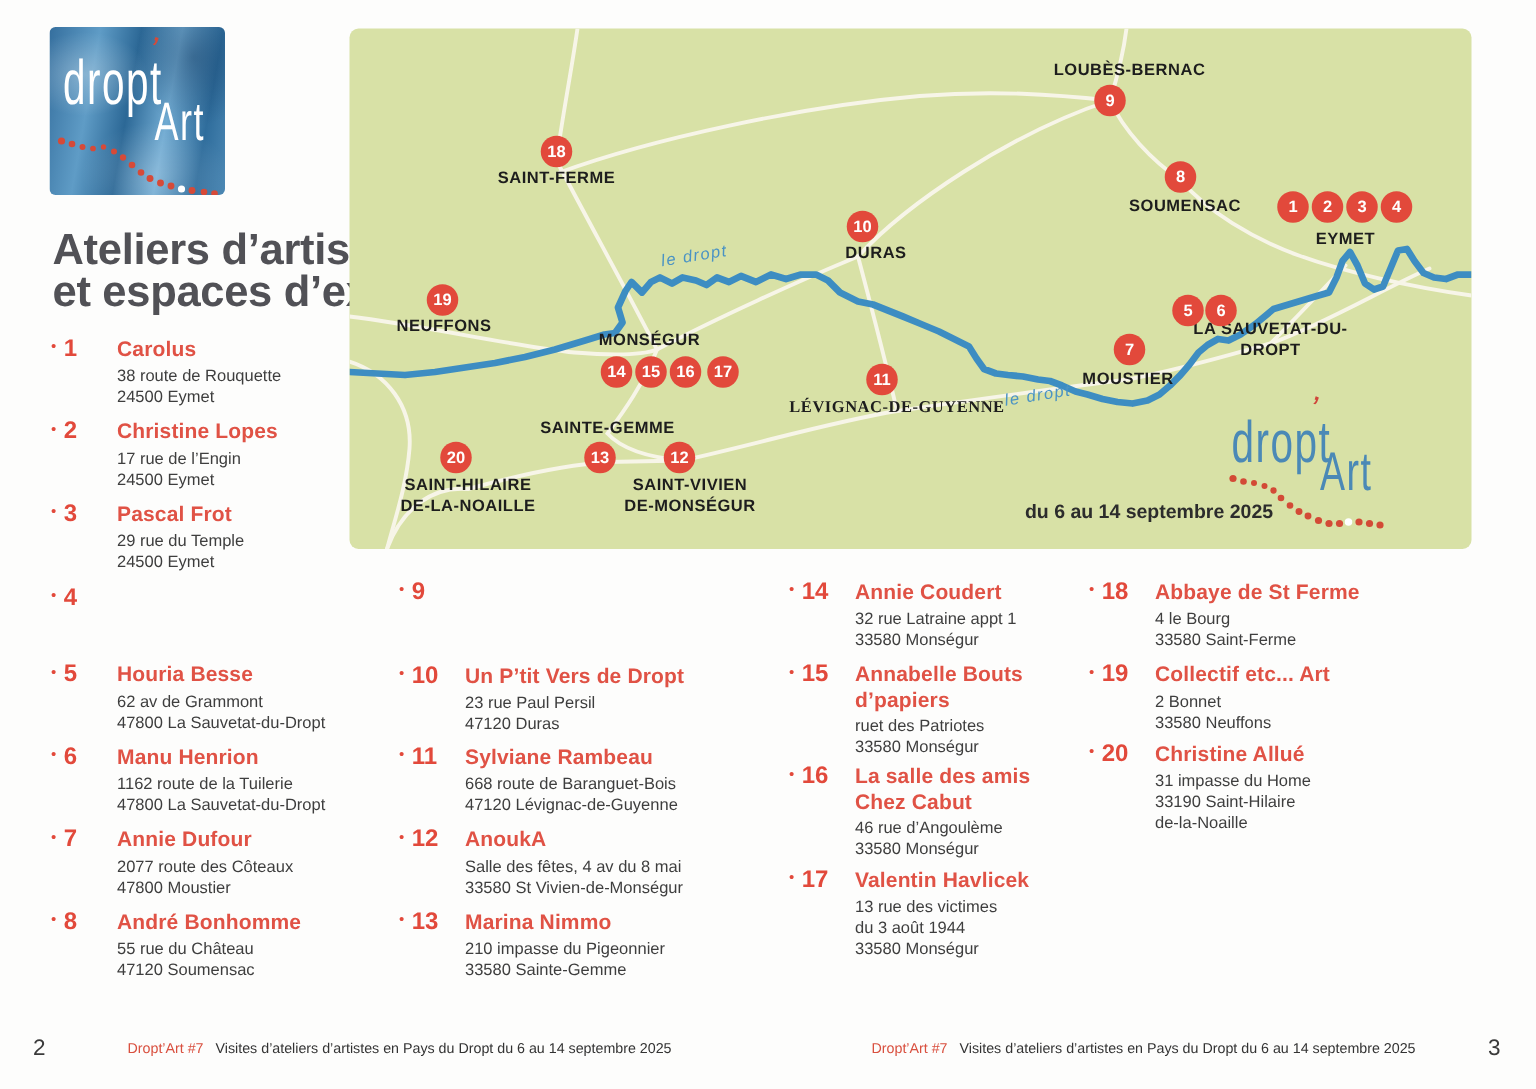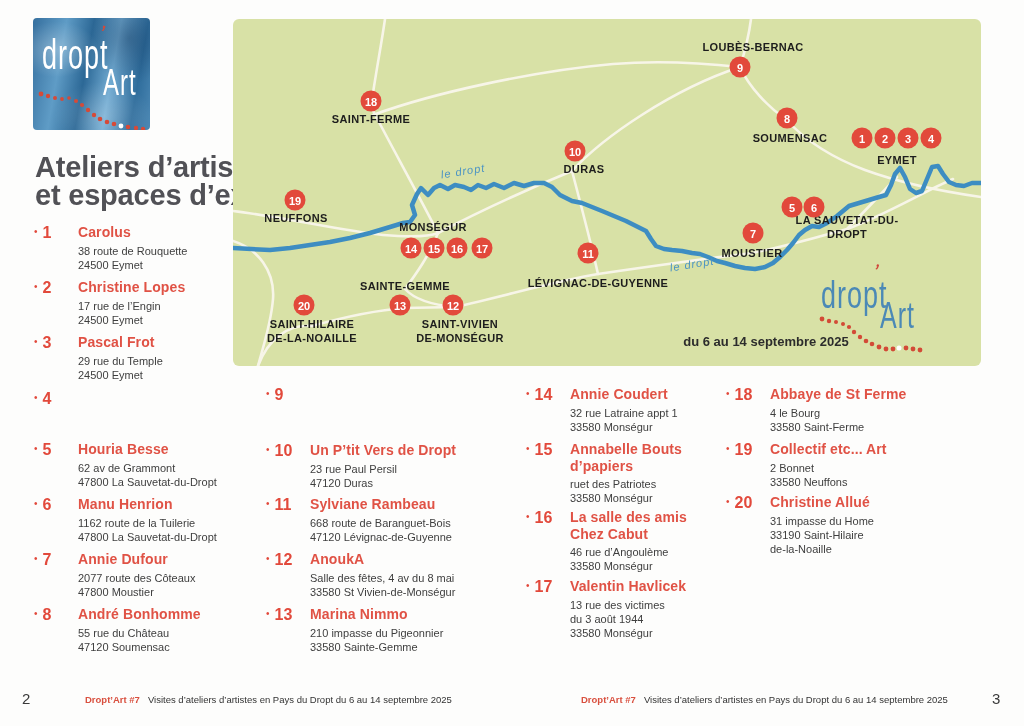--- a/index.html
+++ b/index.html
@@ -64,21 +64,21 @@
   .ml-w1{left:3px;top:14px;font-size:27px;letter-spacing:1px;transform:scaleY(1.45);transform-origin:0 0;}
   .ml-ap{left:55px;top:0;color:#d0453a !important;font-size:23px;transform:rotate(18deg);}
   .ml-w2{left:62px;top:36px;font-size:25px;letter-spacing:1px;transform:scaleY(1.45);transform-origin:0 0;}
   .map-date{position:absolute;transform:translate(-50%,-50%);font-size:13px;font-weight:700;color:#2c2c2c;z-index:3;white-space:nowrap;}
 
   
   .pageno{position:absolute;top:690px;font-size:15px;color:#3a3a3a;}
   .pn-left{left:22px;} .pn-right{left:992px;}
   .fnote{position:absolute;top:694px;width:360px;font-size:9.5px;color:#333;text-align:center;white-space:nowrap;}
   .f-left{left:85px;} .f-right{left:581px;}
-  .fbrand{color:#d9503f;font-weight:700;margin-right:8px;margin-top:40px;}
+  .fbrand{color:#d9503f;font-weight:400;margin-right:8px;margin-top:40px;}
 </style>
 </head>
 <body>
 
 <div id="page">
 
   <div class="logo-box">
     <span class="lg-w1">dropt</span>
     <span class="lg-ap">’</span>
     <span class="lg-w2">Art</span>
@@ -149,21 +149,21 @@
 
     <div class="town" style="left: 520px; top: 28px;">LOUBÈS-BERNAC</div>
     <div class="town" style="left: 138px; top: 100px;">SAINT-FERME</div>
     <div class="town" style="left: 339px; top: 150px; padding-left: 24px;">DURAS</div>
     <div class="town" style="left: 557px; top: 119px;">SOUMENSAC</div>
     <div class="town" style="left: 664px; top: 141px;">EYMET</div>
     <div class="town" style="left: 63px; top: 199px;">NEUFFONS</div>
     <div class="town" style="left: 200px; top: 208px;">MONSÉGUR</div>
     <div class="town" style="left: 614px; top: 208px;">LA SAUVETAT-DU-DROPT</div>
     <div class="town" style="left: 519px; top: 234px;">MOUSTIER</div>
-    <div class="town" style="left: 365px; top: 264px;">LÉVIGNAC-DE-GUYENNE</div>
+    <div class="town" style="left: 365px; top: 253px; font-family: Liberation Serif, serif;">LÉVIGNAC-DE-GUYENNE</div>
     <div class="town" style="left: 172px; top: 267px;">SAINTE-GEMME</div>
     <div class="town" style="left: 79px; top: 312px;">SAINT-HILAIRE
 DE-LA-NOAILLE</div>
     <div class="town" style="left: 227px; top: 312px;">SAINT-VIVIEN
 DE-MONSÉGUR</div>
 
     <div class="marker" style="left: 629px; top: 119px;">
         <span>1</span>
       </div>
     <div class="marker" style="left: 652px; top: 119px;">

